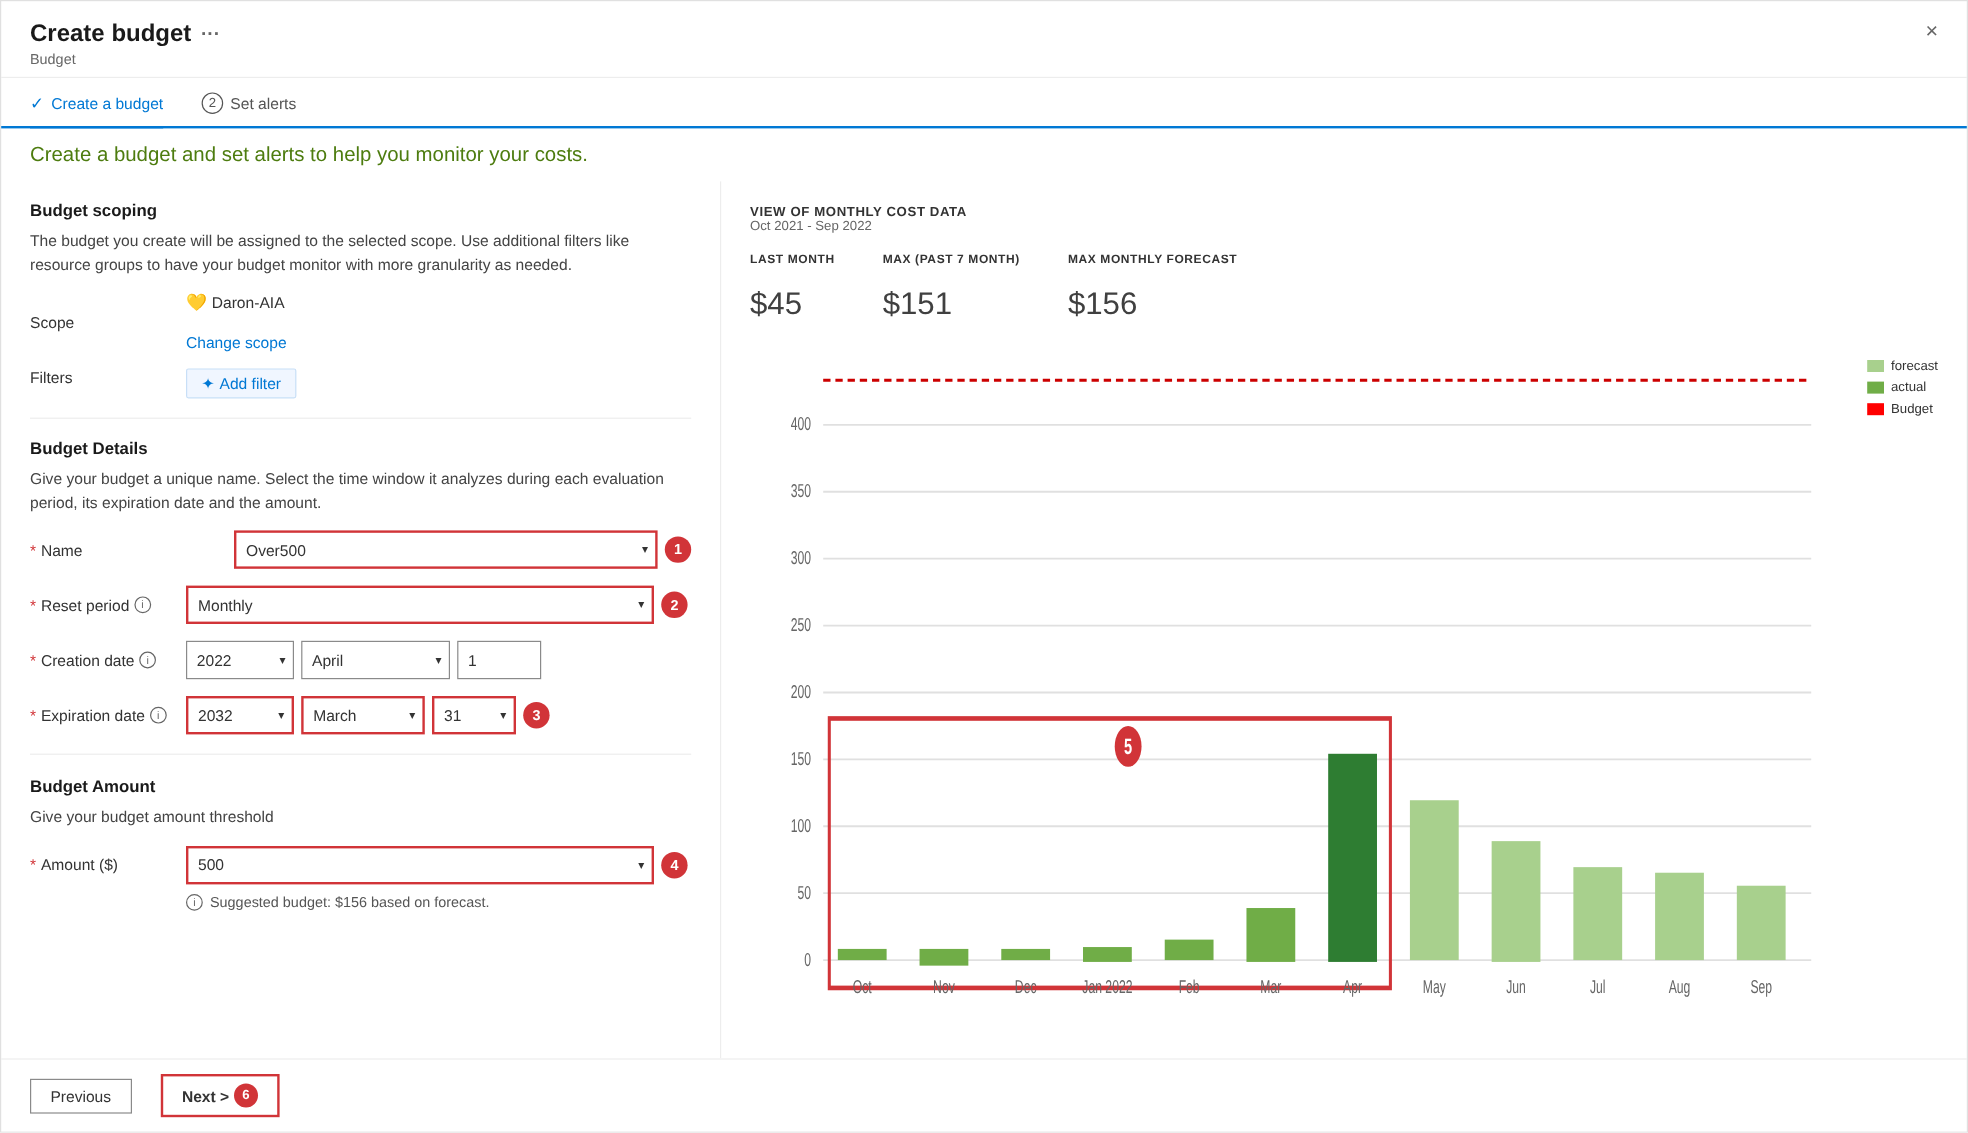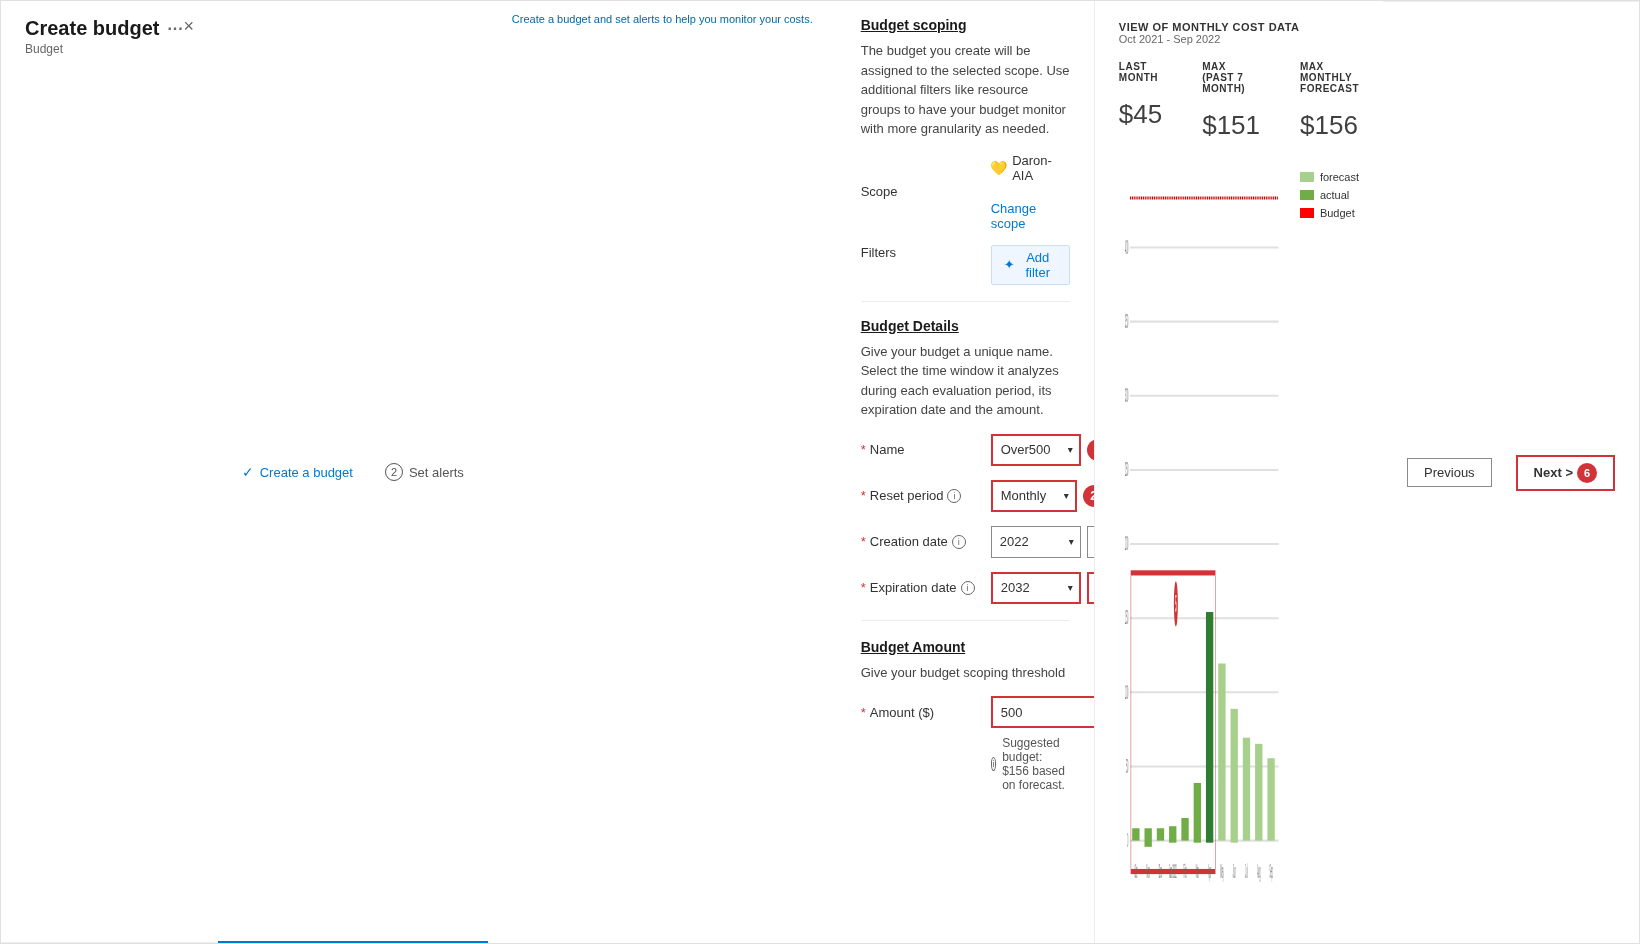--- a/index.html
+++ b/index.html
@@ -1,65 +1,65 @@
 <!DOCTYPE html>
 <html><head>
   <meta charset="utf-8">
   <style>
     * { box-sizing: border-box; margin: 0; padding: 0; }
     body { font-family: 'Segoe UI', Arial, sans-serif; font-size: 13px; background: #fff; color: #333; overflow: hidden; }
     
-    .page-container { width: 1640px; height: 944px; display: flex; flex-direction: row; background: #fff; border: 1px solid #e0e0e0; }
+    .page-container { width: 1640px; height: 944px; display: flex; flex-direction: column; background: #fff; border: 1px solid #e0e0e0; }
     
     
     .header { padding: 16px 24px 8px; display: flex; justify-content: space-between; align-items: flex-start; border-bottom: 1px solid #ededed; }
     .header-left { display: flex; flex-direction: column; }
     .header-title { font-size: 20px; font-weight: 600; color: #1a1a1a; display: flex; align-items: center; gap: 8px; }
     .header-subtitle { font-size: 12px; color: #666; margin-top: 2px; }
     .close-btn { font-size: 18px; color: #666; cursor: pointer; background: none; border: none; line-height: 1; }
 
     
     .steps-bar { padding: 12px 24px 0; border-bottom: 2px solid #0078d4; display: flex; gap: 32px; }
     .step { display: flex; align-items: center; gap: 6px; padding-bottom: 10px; cursor: pointer; font-size: 13px; color: #555; }
     .step.active { color: #0078d4; border-bottom: 2px solid #0078d4; margin-bottom: -2px; }
     .step-circle { width: 18px; height: 18px; border-radius: 50%; border: 1.5px solid #555; display: flex; align-items: center; justify-content: center; font-size: 11px; }
     .step-check { color: #0078d4; font-size: 14px; }
 
     
-    .page-subtitle { padding: 12px 24px; font-size: 11px; color: #0369a1; }
+    .page-subtitle { padding: 12px 24px; font-size: 17px; color: #4d7c0f; }
 
     
     .main-content { display: flex; flex: 1; overflow: hidden; }
 
     
     .left-panel { width: 600px; padding: 16px 24px; overflow-y: auto; border-right: 1px solid #ededed; }
 
     
-    .section-title { font-size: 14px; font-weight: 700; margin-bottom: 8px; color: #1a1a1a; text-decoration: underline; }
+    .section-title { font-size: 14px; font-weight: 700; margin-bottom: 8px; color: #1a1a1a; }
     .section-desc { font-size: 13px; color: #444; margin-bottom: 14px; line-height: 1.5; }
 
     
     .form-row { display: flex; align-items: center; margin-bottom: 14px; }
     .form-label { width: 130px; font-size: 13px; color: #333; flex-shrink: 0; display: flex; align-items: center; gap: 4px; }
     .form-label .required { color: #d13438; }
     .info-icon { width: 14px; height: 14px; border-radius: 50%; border: 1px solid #666; display: inline-flex; align-items: center; justify-content: center; font-size: 9px; color: #666; cursor: pointer; }
 
     .scope-value { font-size: 13px; color: #333; display: flex; align-items: center; gap: 4px; }
     .scope-icon { color: #f5a623; font-size: 14px; }
     .change-scope-link { color: #0078d4; cursor: pointer; font-size: 13px; text-decoration: none; display: block; margin-top: 18px; }
 
     .add-filter-btn { display: flex; align-items: center; gap: 4px; background: #f0f6ff; border: 1px solid #c8dff7; color: #0078d4; padding: 4px 12px; cursor: pointer; font-size: 13px; border-radius: 2px; }
     
     .form-input { height: 32px; border: 1px solid #8a8a8a; padding: 0 8px; font-size: 13px; color: #333; background: #fff; outline: none; }
     .form-select-wrapper { position: relative; display: inline-flex; align-items: center; height: 32px; border: 1px solid #8a8a8a; background: #fff; }
     .form-select-wrapper.red-border { border: 2px solid #d13438; }
     .form-select { border: none; background: transparent; height: 100%; padding: 0 28px 0 8px; font-size: 13px; color: #333; appearance: none; outline: none; cursor: pointer; }
     .select-arrow { position: absolute; right: 6px; pointer-events: none; font-size: 10px; color: #333; }
 
-    .name-row .form-select-wrapper { width: 390px; }
+    .name-row .form-select-wrapper { width: 390px; margin-left: 40px; }
     .reset-row .form-select-wrapper { width: 390px; }
 
     
     .badge { display: inline-flex; align-items: center; justify-content: center; width: 22px; height: 22px; border-radius: 50%; background: #d13438; color: #fff; font-size: 12px; font-weight: 700; margin-left: 6px; vertical-align: middle; flex-shrink: 0; }
 
     
     .date-fields { display: flex; gap: 6px; align-items: center; }
     .day-input { width: 70px; }
 
     
@@ -242,21 +242,21 @@
             </div>
           </div>
           <span class="badge">3</span>
         </div>
       </div>
 
       <hr class="section-divider">
 
       <div class="budget-amount-section">
         <div class="section-title">Budget Amount</div>
-        <div class="section-desc">Give your budget scoping threshold</div>
+        <div class="section-desc">Give your budget amount threshold</div>
 
         <div class="amount-row">
           <div class="form-label">
             <span class="required">* </span>
             <span>Amount ($)</span>
           </div>
           <div class="amount-wrapper">
             <input type="text" class="amount-input" value="500" style="">
             <span class="amount-arrow">▾</span>
           </div>

